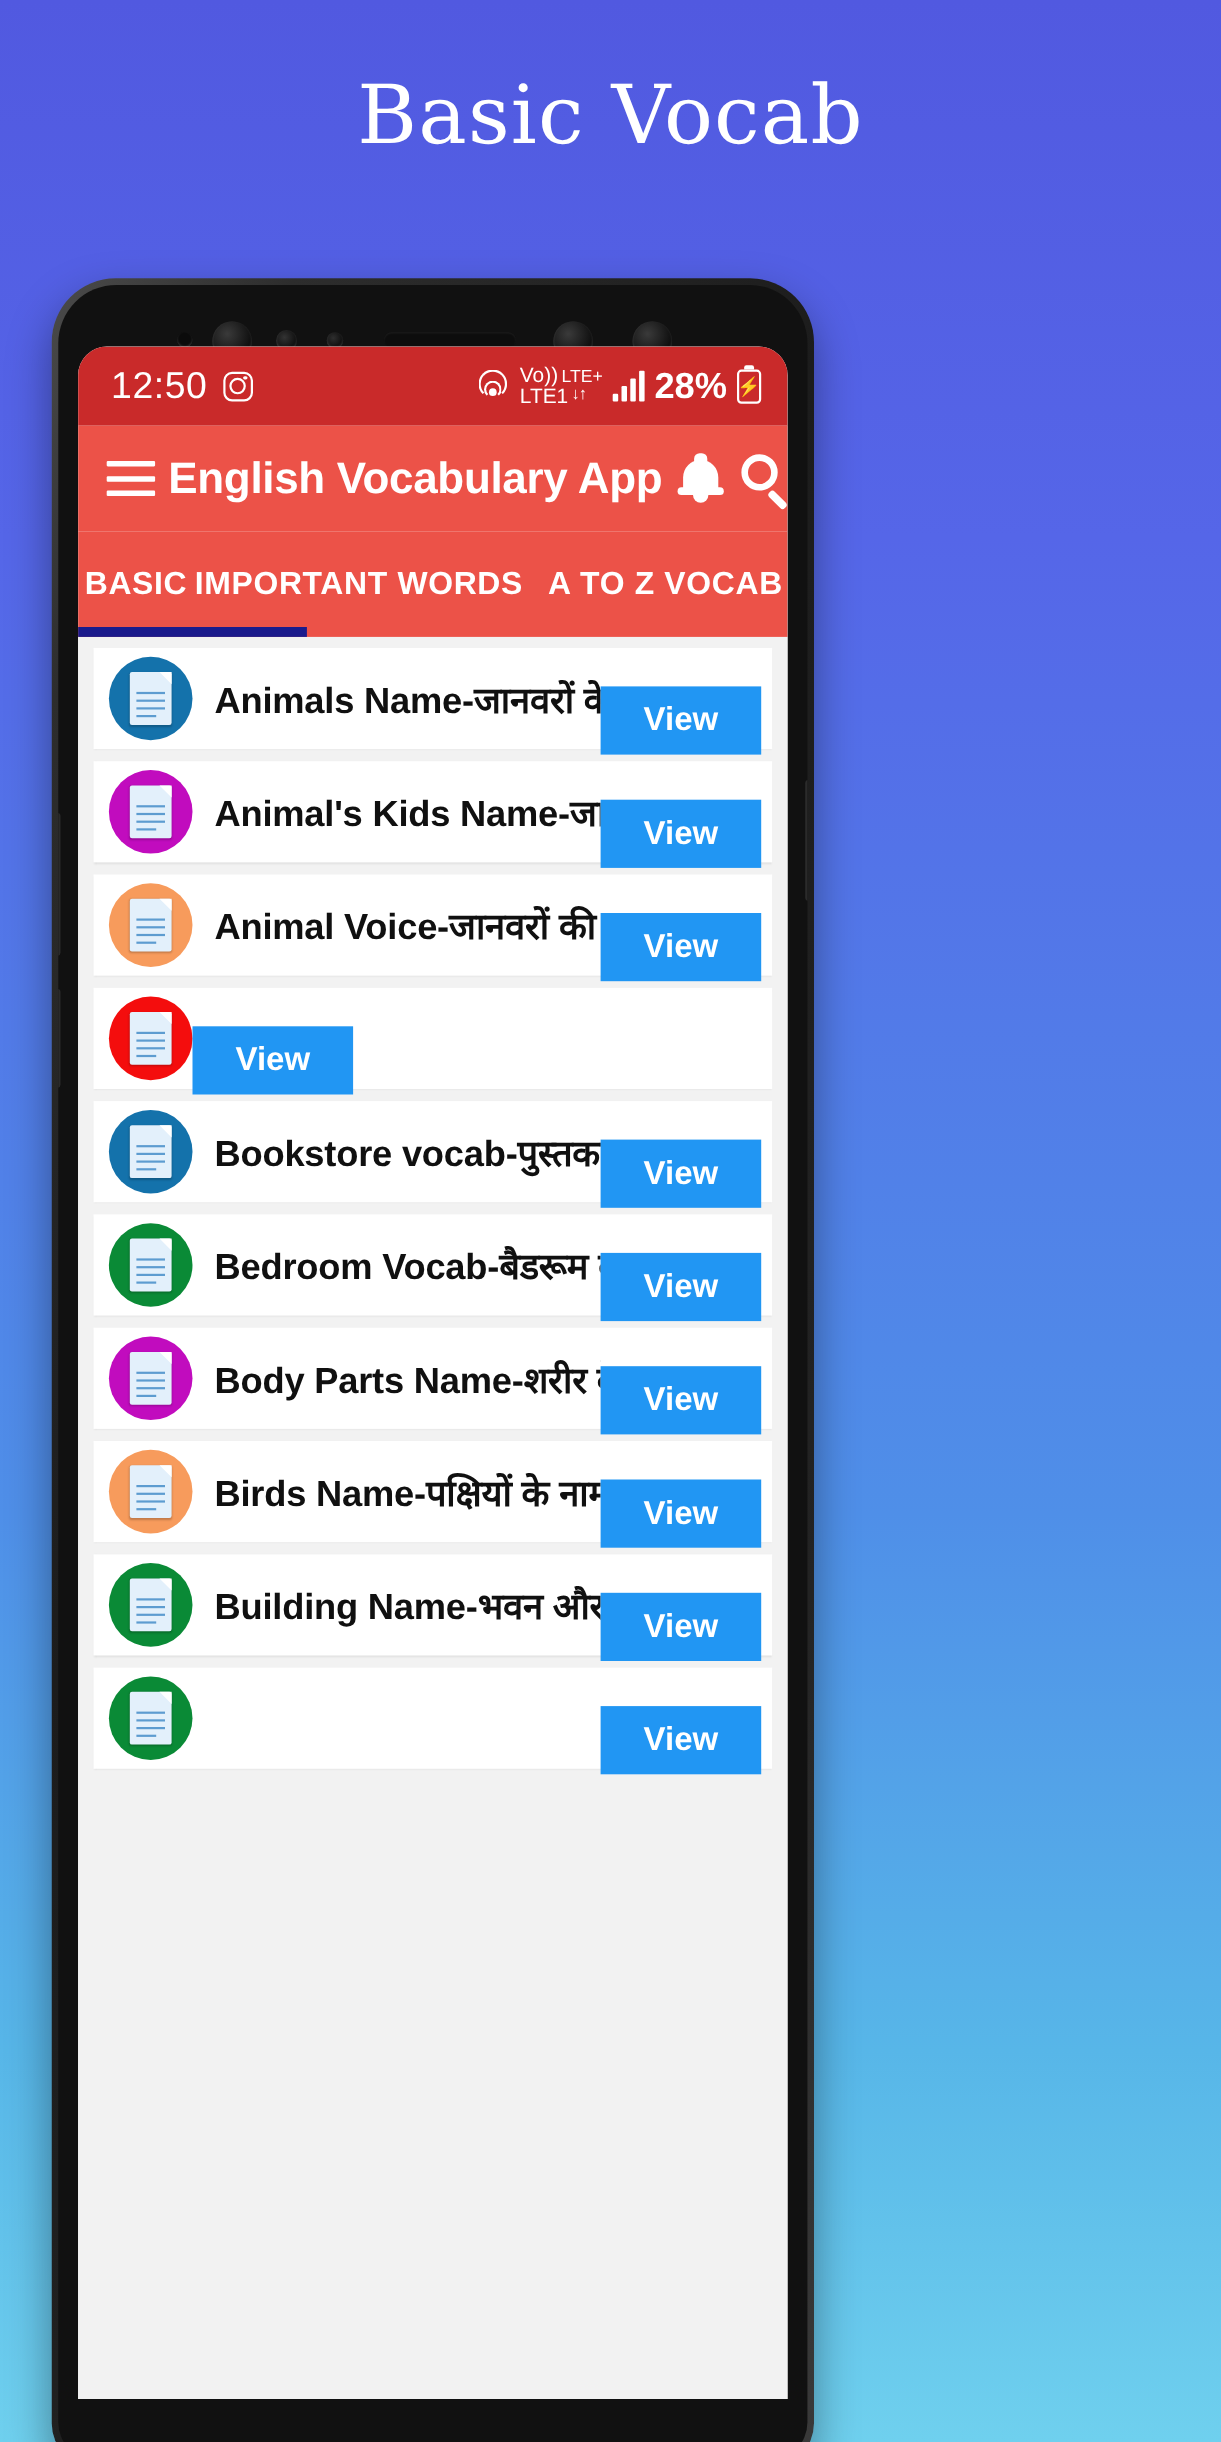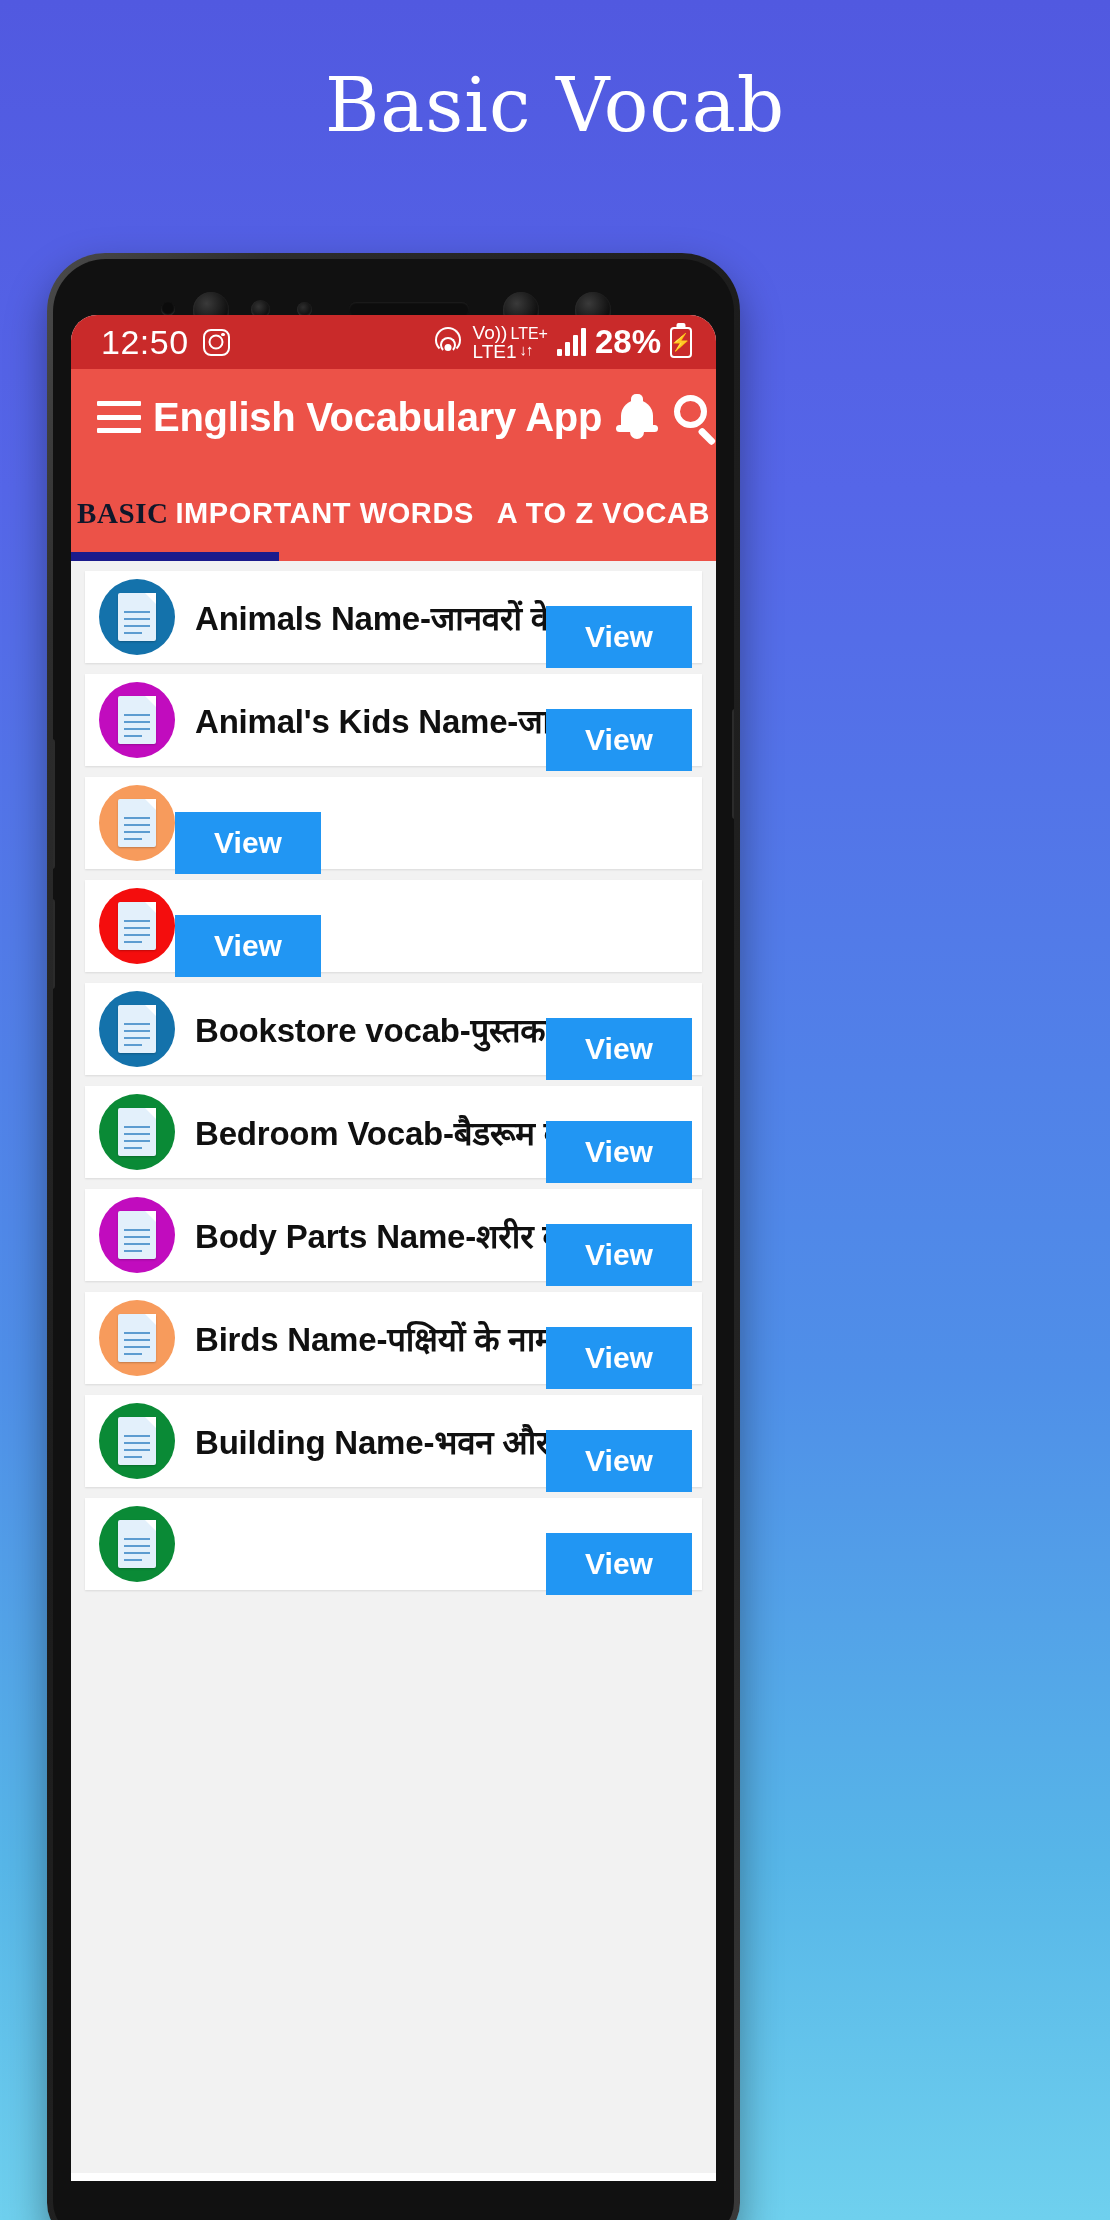--- a/index.html
+++ b/index.html
@@ -69,21 +69,21 @@
   .screen{
     position:relative;
     width:100%; height:calc(100% - 56px);
     background:#ffffff;
     border-radius:26px 26px 0 0;
     overflow:hidden;
   }
 
   
   .statusbar{
-    height:54px; background:#c92a2a; color:#fff;
+    height:72px; background:#c92a2a; color:#fff;
     display:flex; align-items:center; justify-content:space-between;
     padding:0 24px 0 30px;
   }
   .sb-left{ display:flex; align-items:center; gap:14px; }
   .sb-time{ font-size:34px; font-weight:400; letter-spacing:.5px; }
   .ig-icon{ width:27px; height:27px; border:2.6px solid #fff; border-radius:8px;
             position:relative; display:inline-block; }
   .ig-icon::before{ content:""; position:absolute; left:50%; top:50%;
             transform:translate(-50%,-50%); width:11px; height:11px;
             border:2.4px solid #fff; border-radius:50%; }
@@ -141,21 +141,21 @@
               border:6px solid #fff; border-radius:50%; }
   .search-ic .stick{ position:absolute; right:3px; bottom:2px; width:20px; height:6.5px;
               background:#fff; border-radius:3px; transform:rotate(45deg); }
 
   
   .tabs{ height:96px; background:#ec5248; display:flex; align-items:stretch;
          position:relative; }
   .tab{ display:flex; align-items:center; justify-content:center; color:#fff;
         font-size:29px; font-weight:700; letter-spacing:.6px; white-space:nowrap;
         padding:0 6px; }
-  .tab.t0{ width:208px; color:#0f172a;font-family:Liberation Serif, serif; }
+  .tab.t0{ width:208px; color:#ffffff; }
   .tab.t1{ width:300px; }
   .tab.t2{ flex:1 1 auto; justify-content:flex-start; padding-left:22px; }
   .tab-ind{ position:absolute; left:0; bottom:0; width:208px; height:9px;
         background:#1b1b8c; }
 
   
   .list{ background:#f2f2f2; height:calc(100% - 62px - 96px - 96px);
          overflow:hidden; padding:0 0 0 0; }
   .row{
     background:#ffffff; margin:0 14px 11px 14px;
@@ -294,20 +294,21 @@
           </div>
           <div class="row">
             <div class="circ" style="background: rgb(247, 155, 92);">
               <div class="doc">
                 <span class="ln"></span>
                 <span class="ln"></span>
                 <span class="ln"></span>
                 <span class="ln"></span>
               </div>
             </div>
+            <div class="row-label">Animal Voice-जानवरों की</div>
             <div class="view-btn">View</div>
           </div>
           <div class="row">
             <div class="circ" style="background: rgb(244, 13, 13);">
               <div class="doc">
                 <span class="ln"></span>
                 <span class="ln"></span>
                 <span class="ln"></span>
                 <span class="ln"></span>
               </div>

